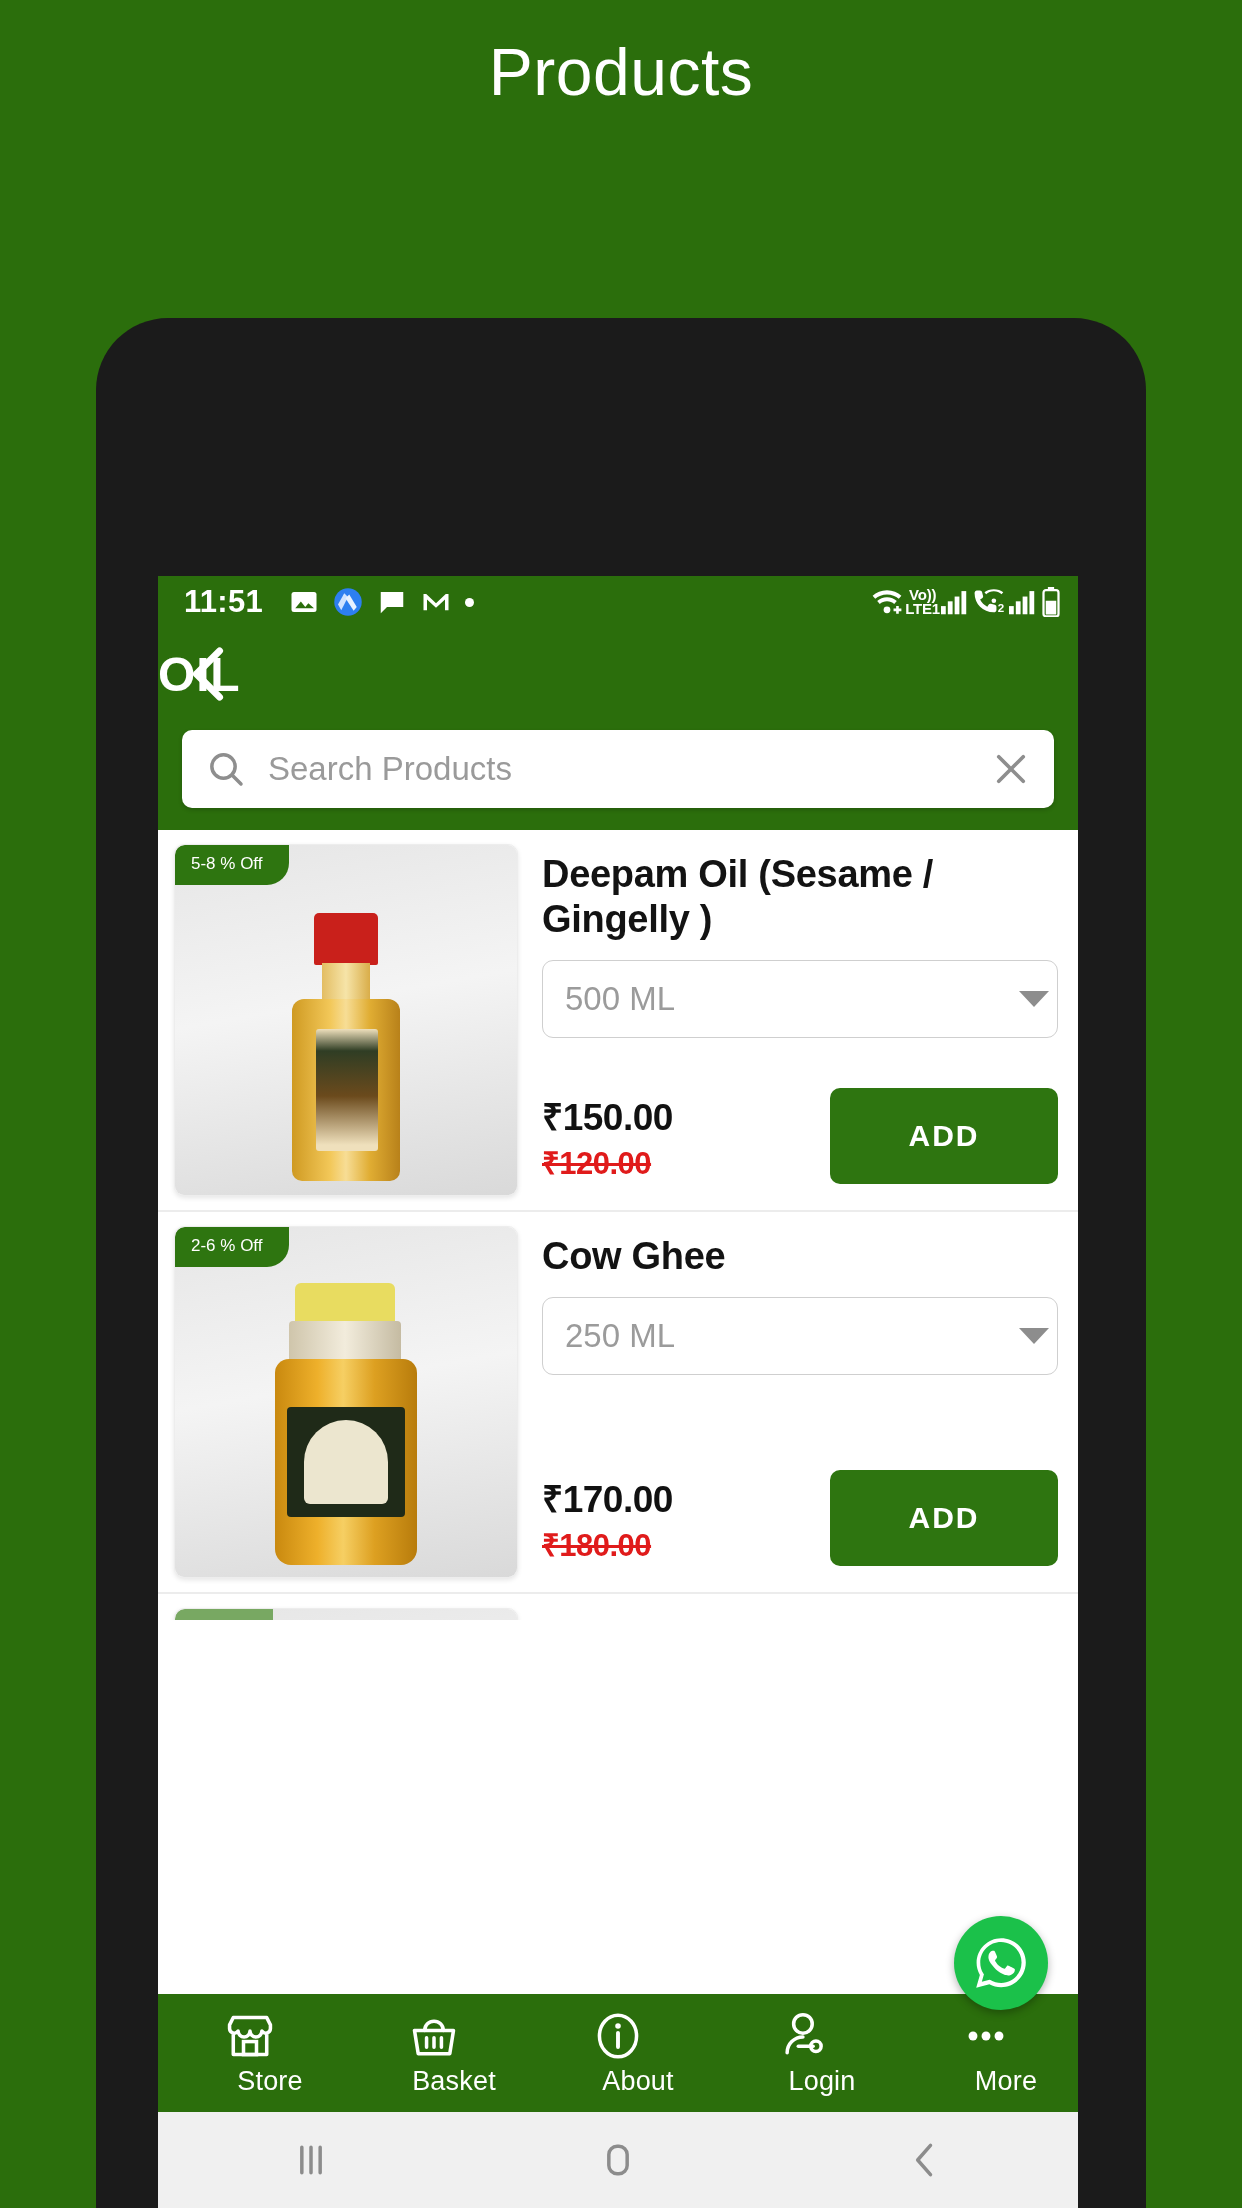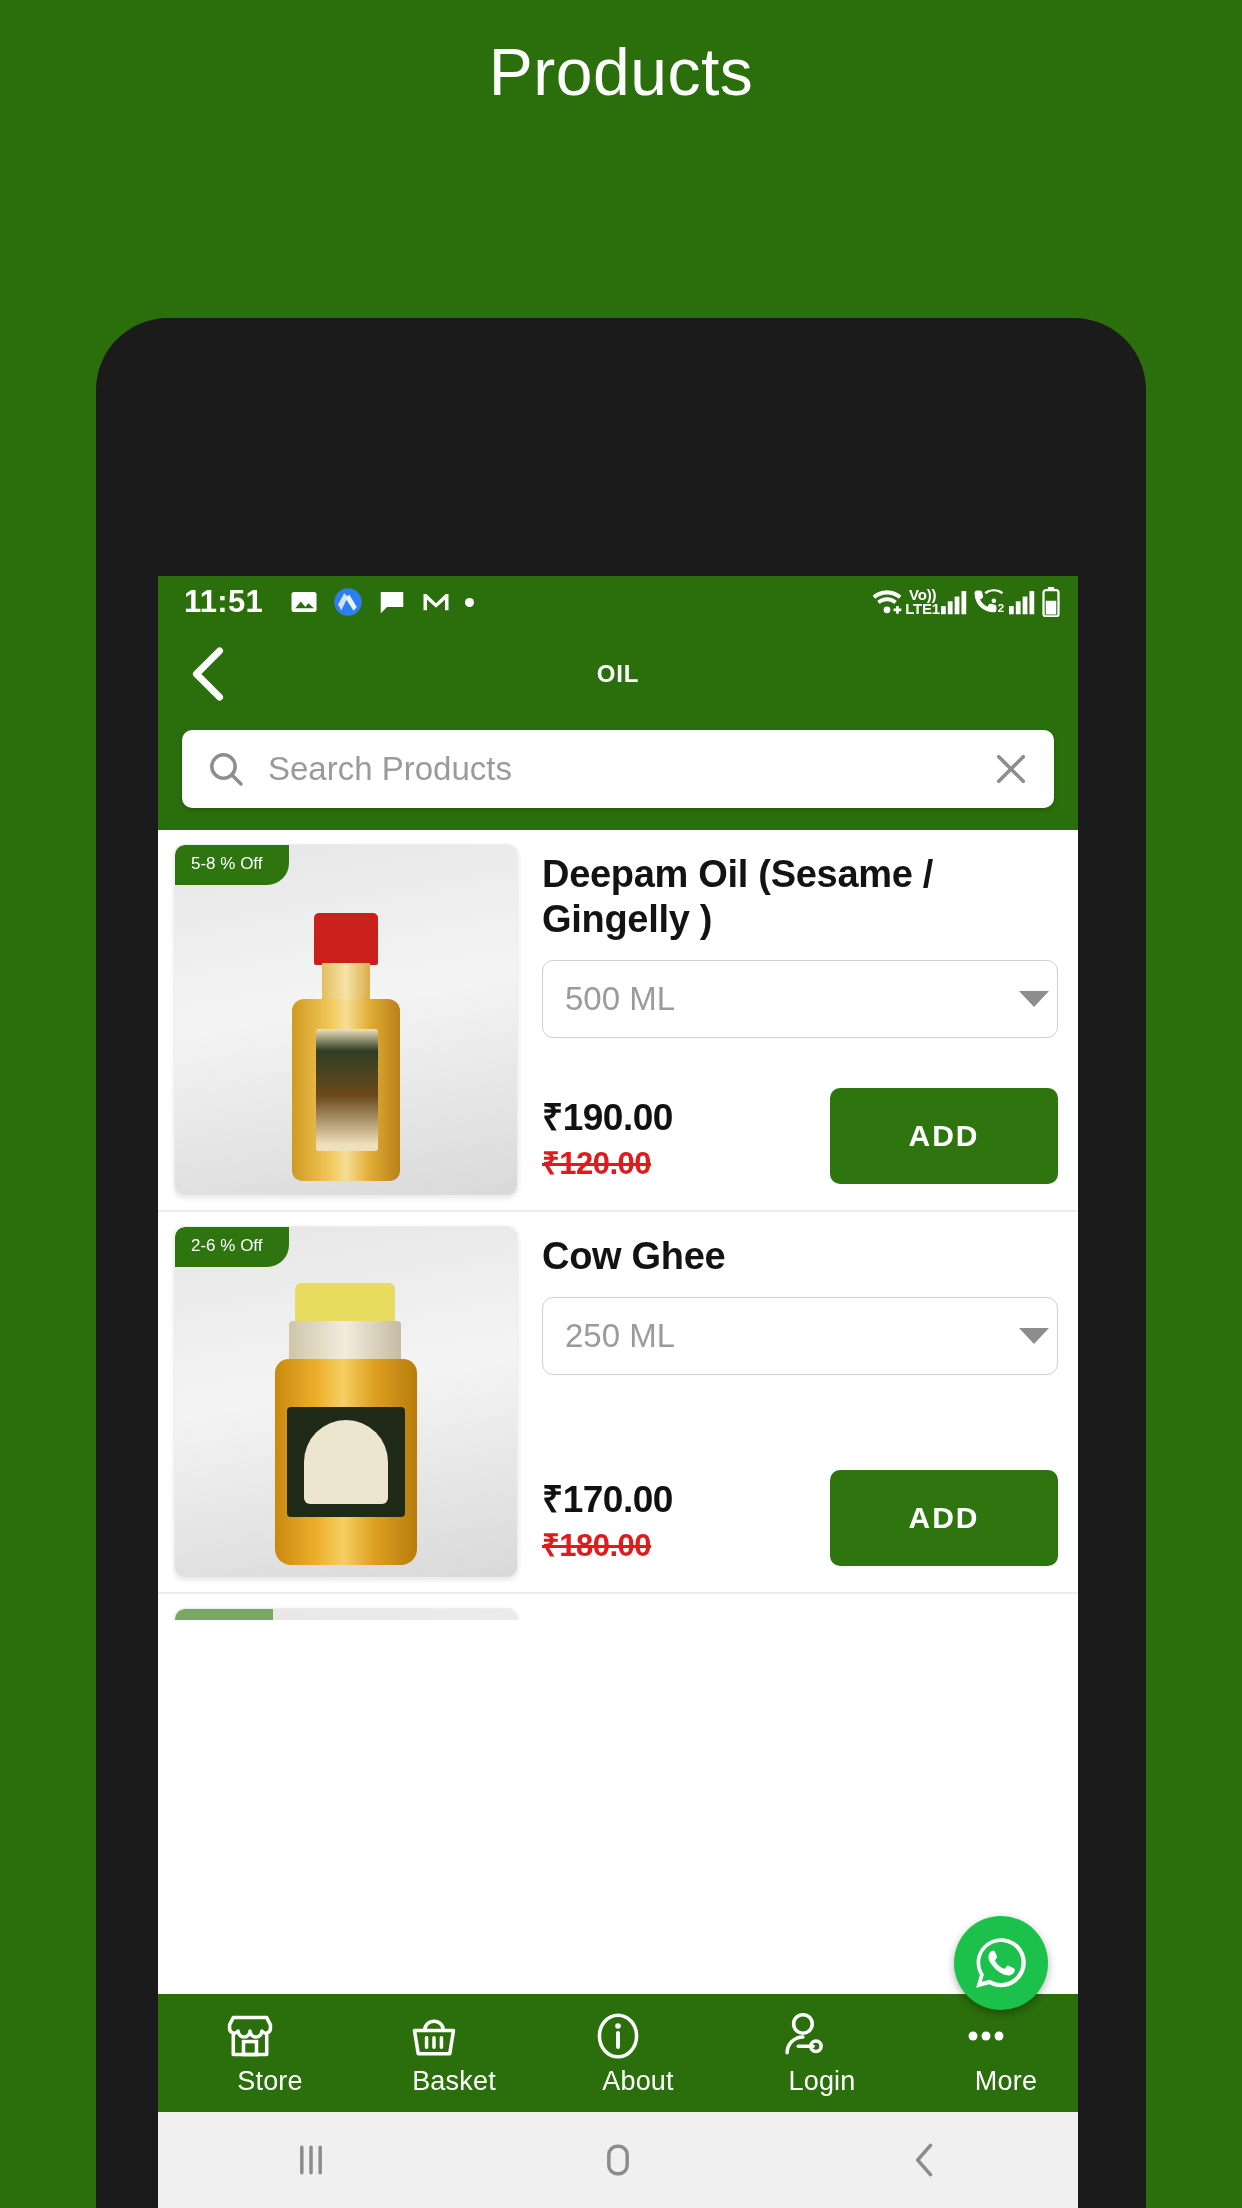--- a/index.html
+++ b/index.html
@@ -110,23 +110,23 @@
     position: relative;
   }
   .back-btn {
     position: absolute;
     left: 22px; top: 50%; transform: translateY(-50%);
     width: 56px; height: 56px;
     display: flex; align-items: center; justify-content: center;
   }
   .app-title {
     width: 100%;
-    text-align: center;
-    color: #ffffff;
-    font-size: 24px;
+    text-align: left;
+    color: #ffffff;
+    font-size: 48px;
     font-weight: 700;
     letter-spacing: 0.8px;
   }
 
   
   .search-wrap {
     background: #2b6e0c;
     padding: 10px 24px 22px 24px;
   }
   .search-box {
@@ -454,21 +454,21 @@
           <div class="badge">5-8 % Off</div>
         </div>
         <div class="info">
           <div class="p-name">Deepam Oil (Sesame / Gingelly )</div>
           <div class="variant-select">
             <span class="variant-text">500 ML</span>
             <span class="caret"></span>
           </div>
           <div class="price-row">
             <div class="price-col">
-              <span class="price-now">₹190.00</span>
+              <span class="price-now">₹150.00</span>
               <span class="price-old">₹120.00</span>
             </div>
             <button class="add-btn">ADD</button>
           </div>
         </div>
       </div>
 
       <div class="product-card">
         <div class="thumb-wrap">
           <div class="thumb-img">

